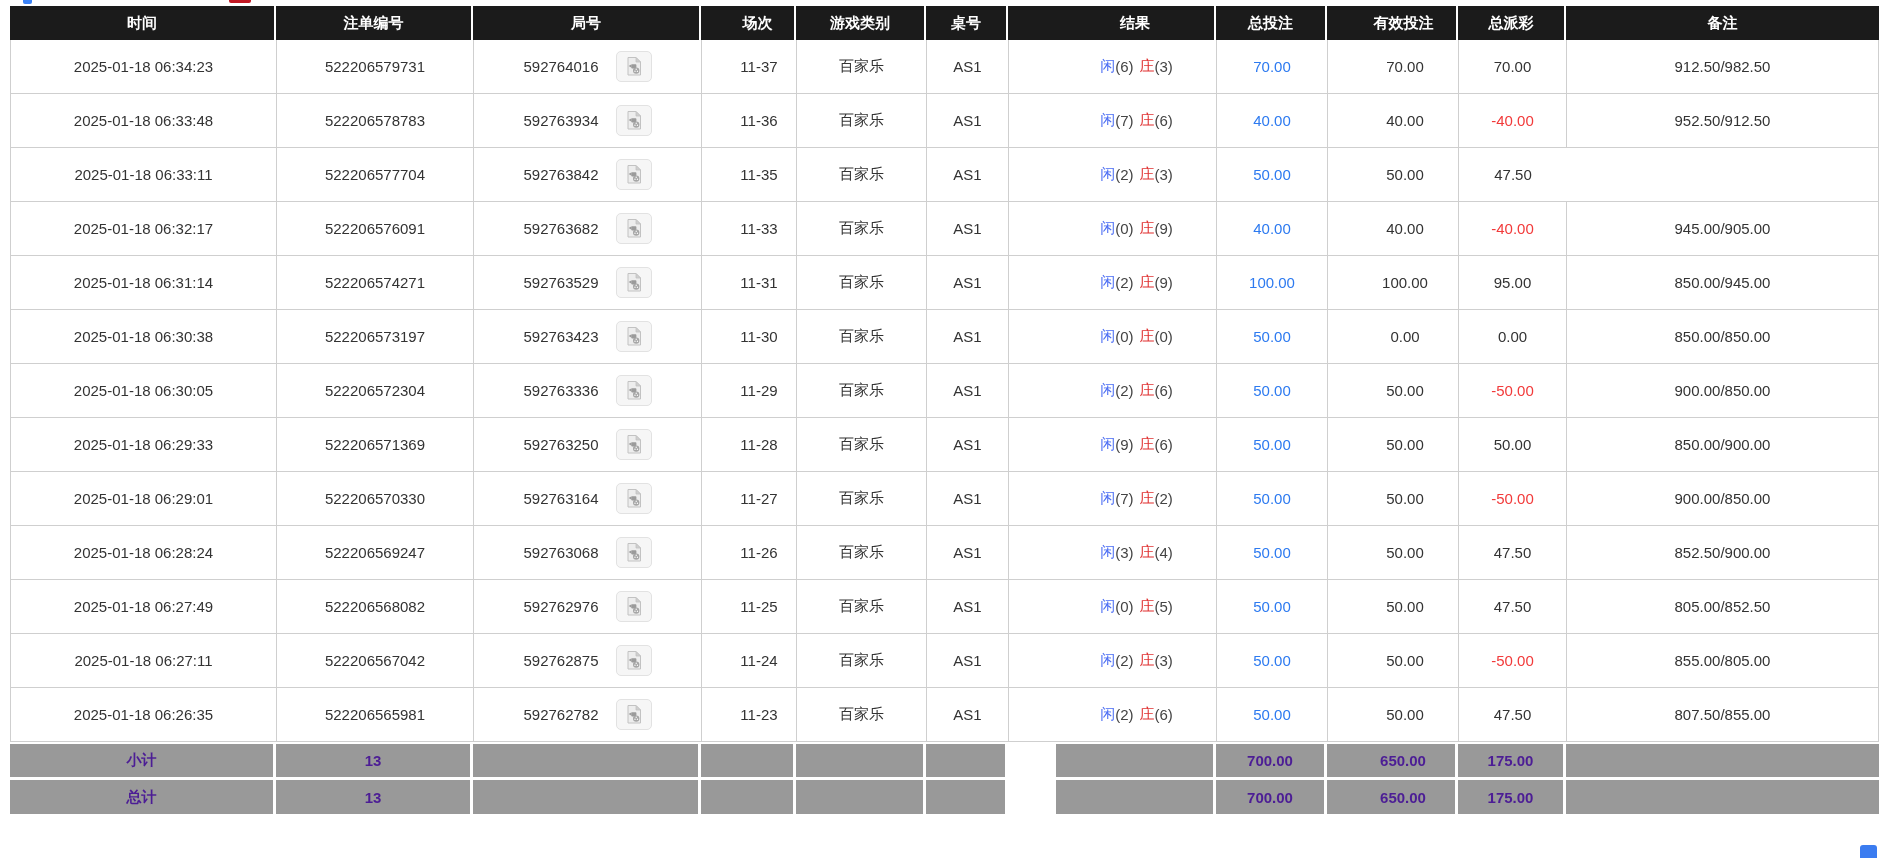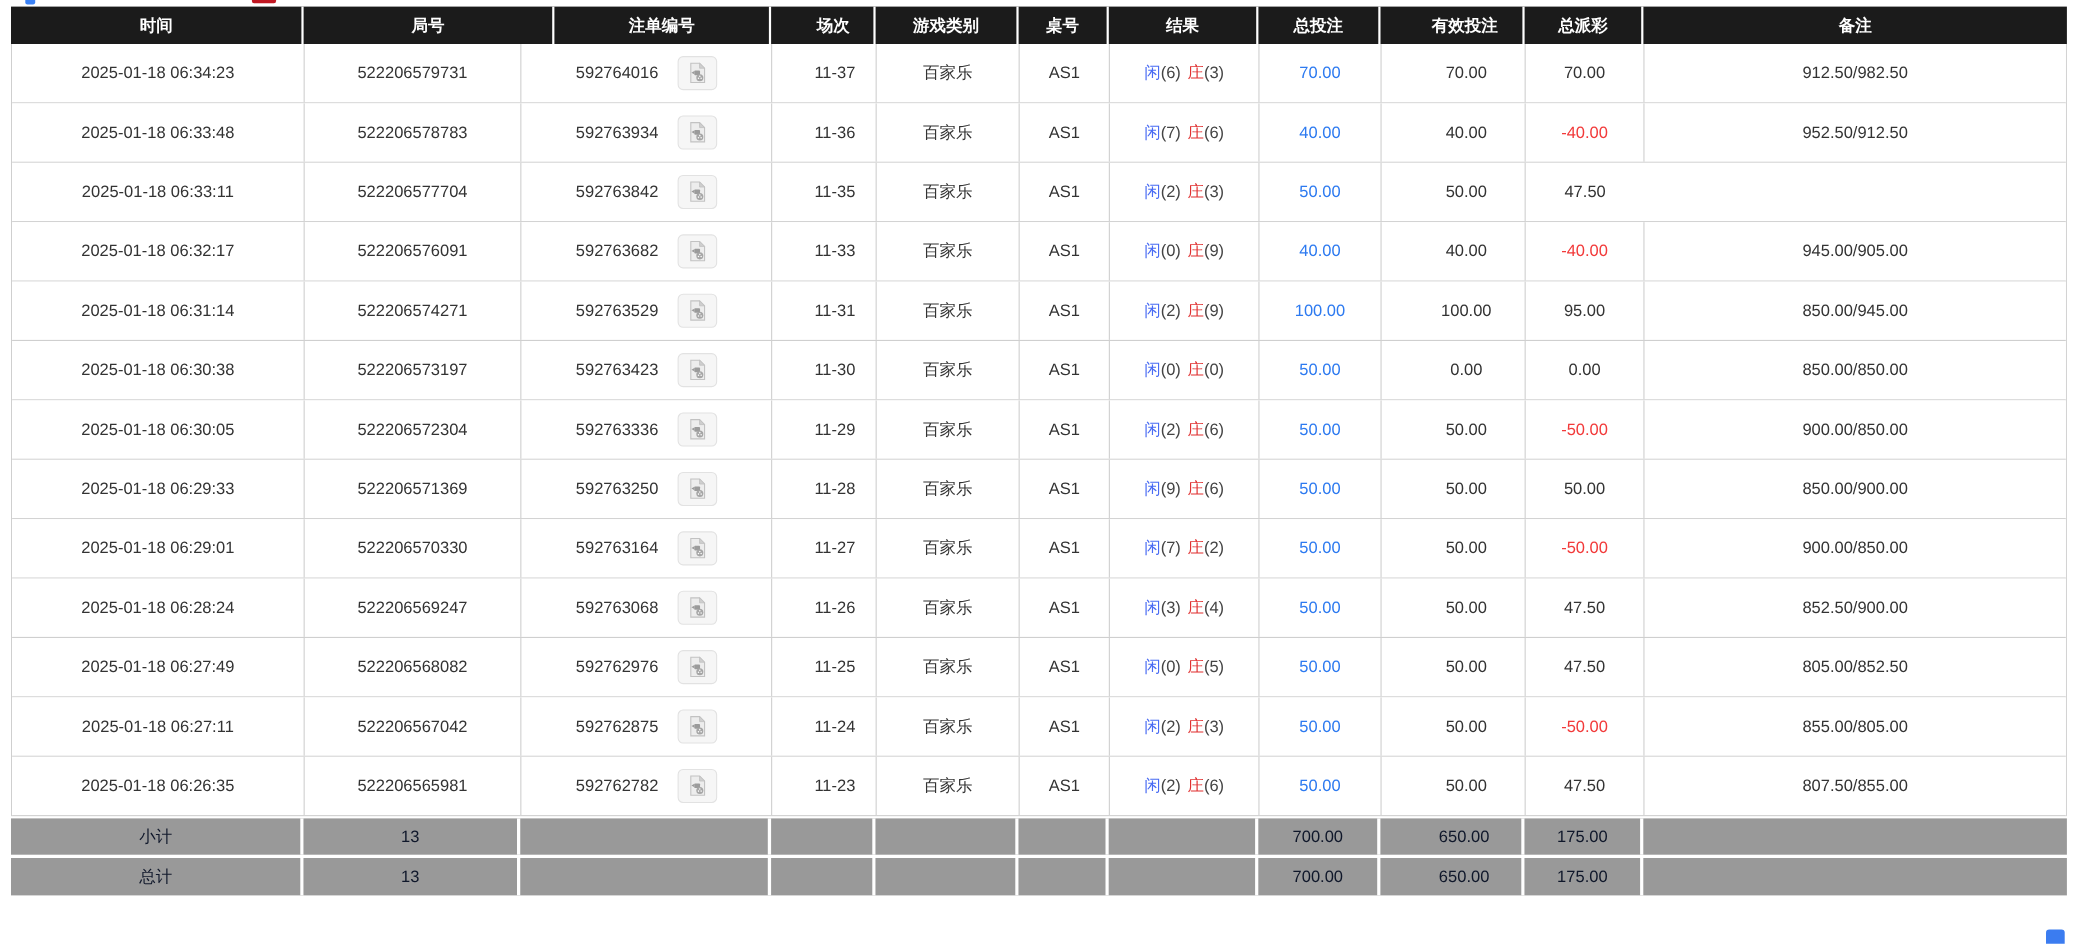--- a/index.html
+++ b/index.html
@@ -13,21 +13,21 @@
   .frag-blue-bot  { left:1860px; top:845px; width:17px; height:13px; background:#3b7cf0; border-radius:3px 3px 0 0; }
 
   .tablewrap { position:absolute; left:10px; top:6px; width:1869px; }
 
   .trow { display:flex; width:100%; }
   .cell { display:flex; align-items:center; justify-content:center; text-align:center;
           font-size:15px; color:#333; overflow:hidden; }
 
   
   .c0{width:266px;} .c1{width:197px;} .c2{width:228px;} .c3{width:95px;padding-left:20px;}
-  .c4{width:130px;} .c5{width:82px;}  .c6{width:136px;} .c7{width:111px;}
+  .c4{width:130px;} .c5{width:82px;}  .c6{width:160px;margin-left:48px;} .c7{width:111px;}
   .c8{width:131px;padding-left:24px;} .c9{width:108px;} .c10{flex:1;}
 
   
   .thead { background:#1b1b1b; height:34px; }
   .thead .cell { color:#ffffff; font-weight:bold; border-right:2px solid #ffffff; }
   .thead .cell:last-child { border-right:none; }
 
   
   .tbody { border-left:1px solid #cfcfcf; border-right:1px solid #cfcfcf; }
   .drow  { height:54px; border-bottom:1px solid #cfcfcf; background:#fff; }
@@ -45,36 +45,36 @@
   .res-gap    { width:6px; display:inline-block; }
 
   .bet-link { color:#2d7af0; cursor:pointer; }
   .pay-pos  { color:#333; }
   .pay-neg  { color:#f23a3a; }
 
   
   .gap2 { height:2px; }
   .gap3 { height:3px; }
   .srow { height:33px; background:transparent; }
-  .srow .cell { background:#999999; color:#0f172a; border-right:3px solid #ffffff; height:100%; }
+  .srow .cell { background:#999999; color:#4c1d95; border-right:3px solid #ffffff; height:100%;font-weight:bold; }
   .srow .cell:last-child { border-right:none; }
   .srow-total { height:34px; }
 </style>
 </head>
 <body>
 
 <div class="frag frag-blue-top"></div>
 <div class="frag frag-red-top"></div>
 <div class="frag frag-blue-bot"></div>
 
 <div class="tablewrap">
   <div class="trow thead">
       <div class="cell c0">时间</div>
+      <div class="cell c1">注单编号</div>
       <div class="cell c2">局号</div>
-      <div class="cell c1">注单编号</div>
       <div class="cell c3">场次</div>
       <div class="cell c4">游戏类别</div>
       <div class="cell c5">桌号</div>
       <div class="cell c6">结果</div>
       <div class="cell c7">总投注</div>
       <div class="cell c8">有效投注</div>
       <div class="cell c9">总派彩</div>
       <div class="cell c10">备注</div>
     </div>
   <div class="tbody">

